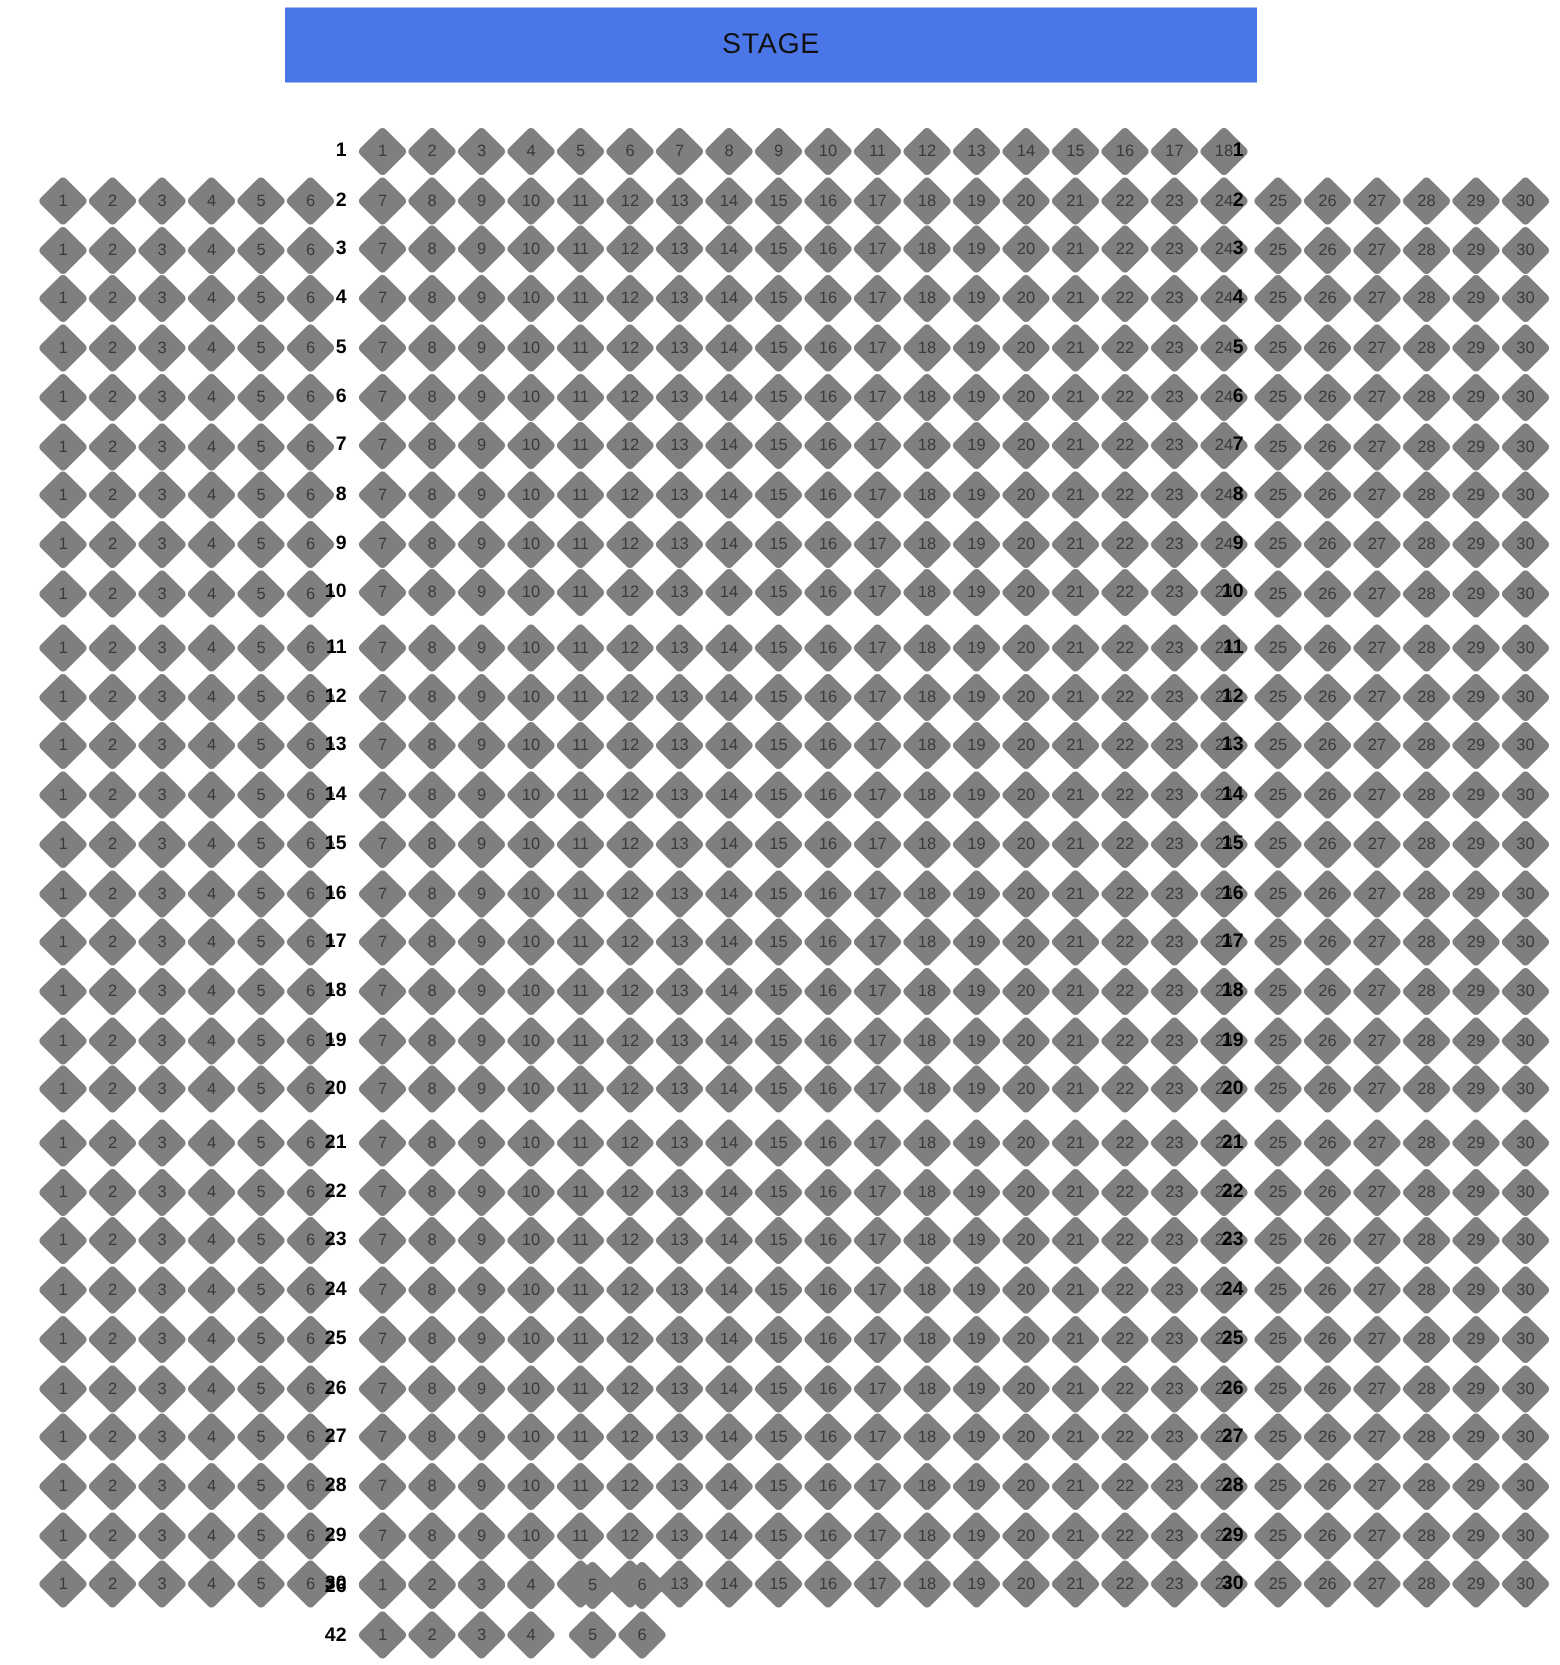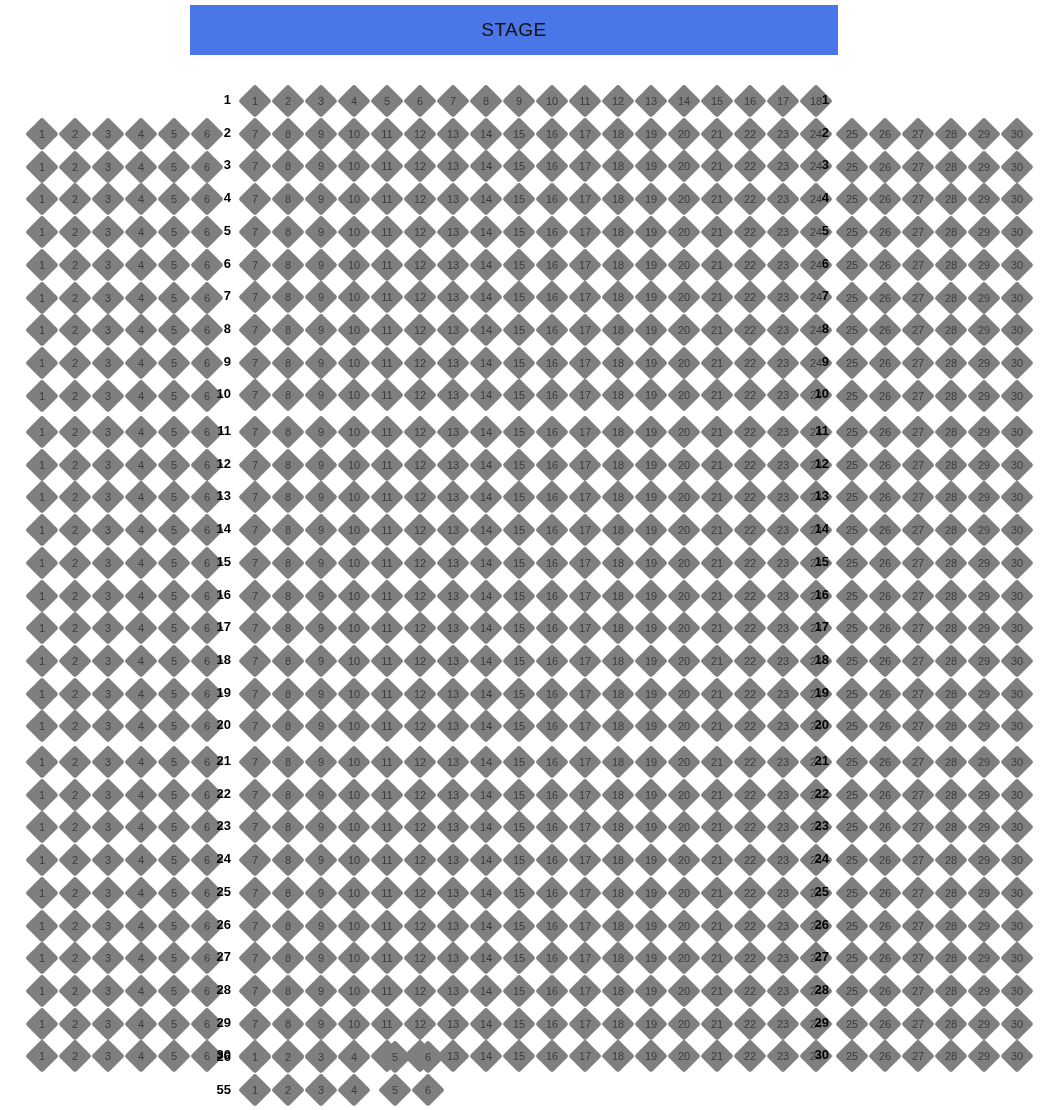--- a/index.html
+++ b/index.html
@@ -2806,21 +2806,21 @@
     <div class="rowlabel" style="left: 205px; top: 785.7px;">22</div>
     <div class="rowlabel" style="left: 205px; top: 818.4px;">23</div>
     <div class="rowlabel" style="left: 205px; top: 851.1px;">24</div>
     <div class="rowlabel" style="left: 205px; top: 883.8px;">25</div>
     <div class="rowlabel" style="left: 205px; top: 916.5px;">26</div>
     <div class="rowlabel" style="left: 205px; top: 949.2px;">27</div>
     <div class="rowlabel" style="left: 205px; top: 981.9px;">28</div>
     <div class="rowlabel" style="left: 205px; top: 1014.6px;">29</div>
     <div class="rowlabel" style="left: 205px; top: 1047.3px;">30</div>
     <div class="rowlabel" style="left: 205px; top: 1049px;">26</div>
-    <div class="rowlabel" style="left: 205px; top: 1081.7px;">55</div>
+    <div class="rowlabel" style="left: 205px; top: 1081.7px;">42</div>
     <div class="rowlabel" style="left: 803px; top: 92px;">1</div>
     <div class="rowlabel" style="left: 803px; top: 124.7px;">2</div>
     <div class="rowlabel" style="left: 803px; top: 157.4px;">3</div>
     <div class="rowlabel" style="left: 803px; top: 190.1px;">4</div>
     <div class="rowlabel" style="left: 803px; top: 222.8px;">5</div>
     <div class="rowlabel" style="left: 803px; top: 255.5px;">6</div>
     <div class="rowlabel" style="left: 803px; top: 288.2px;">7</div>
     <div class="rowlabel" style="left: 803px; top: 320.9px;">8</div>
     <div class="rowlabel" style="left: 803px; top: 353.6px;">9</div>
     <div class="rowlabel" style="left: 803px; top: 386.3px;">10</div>

